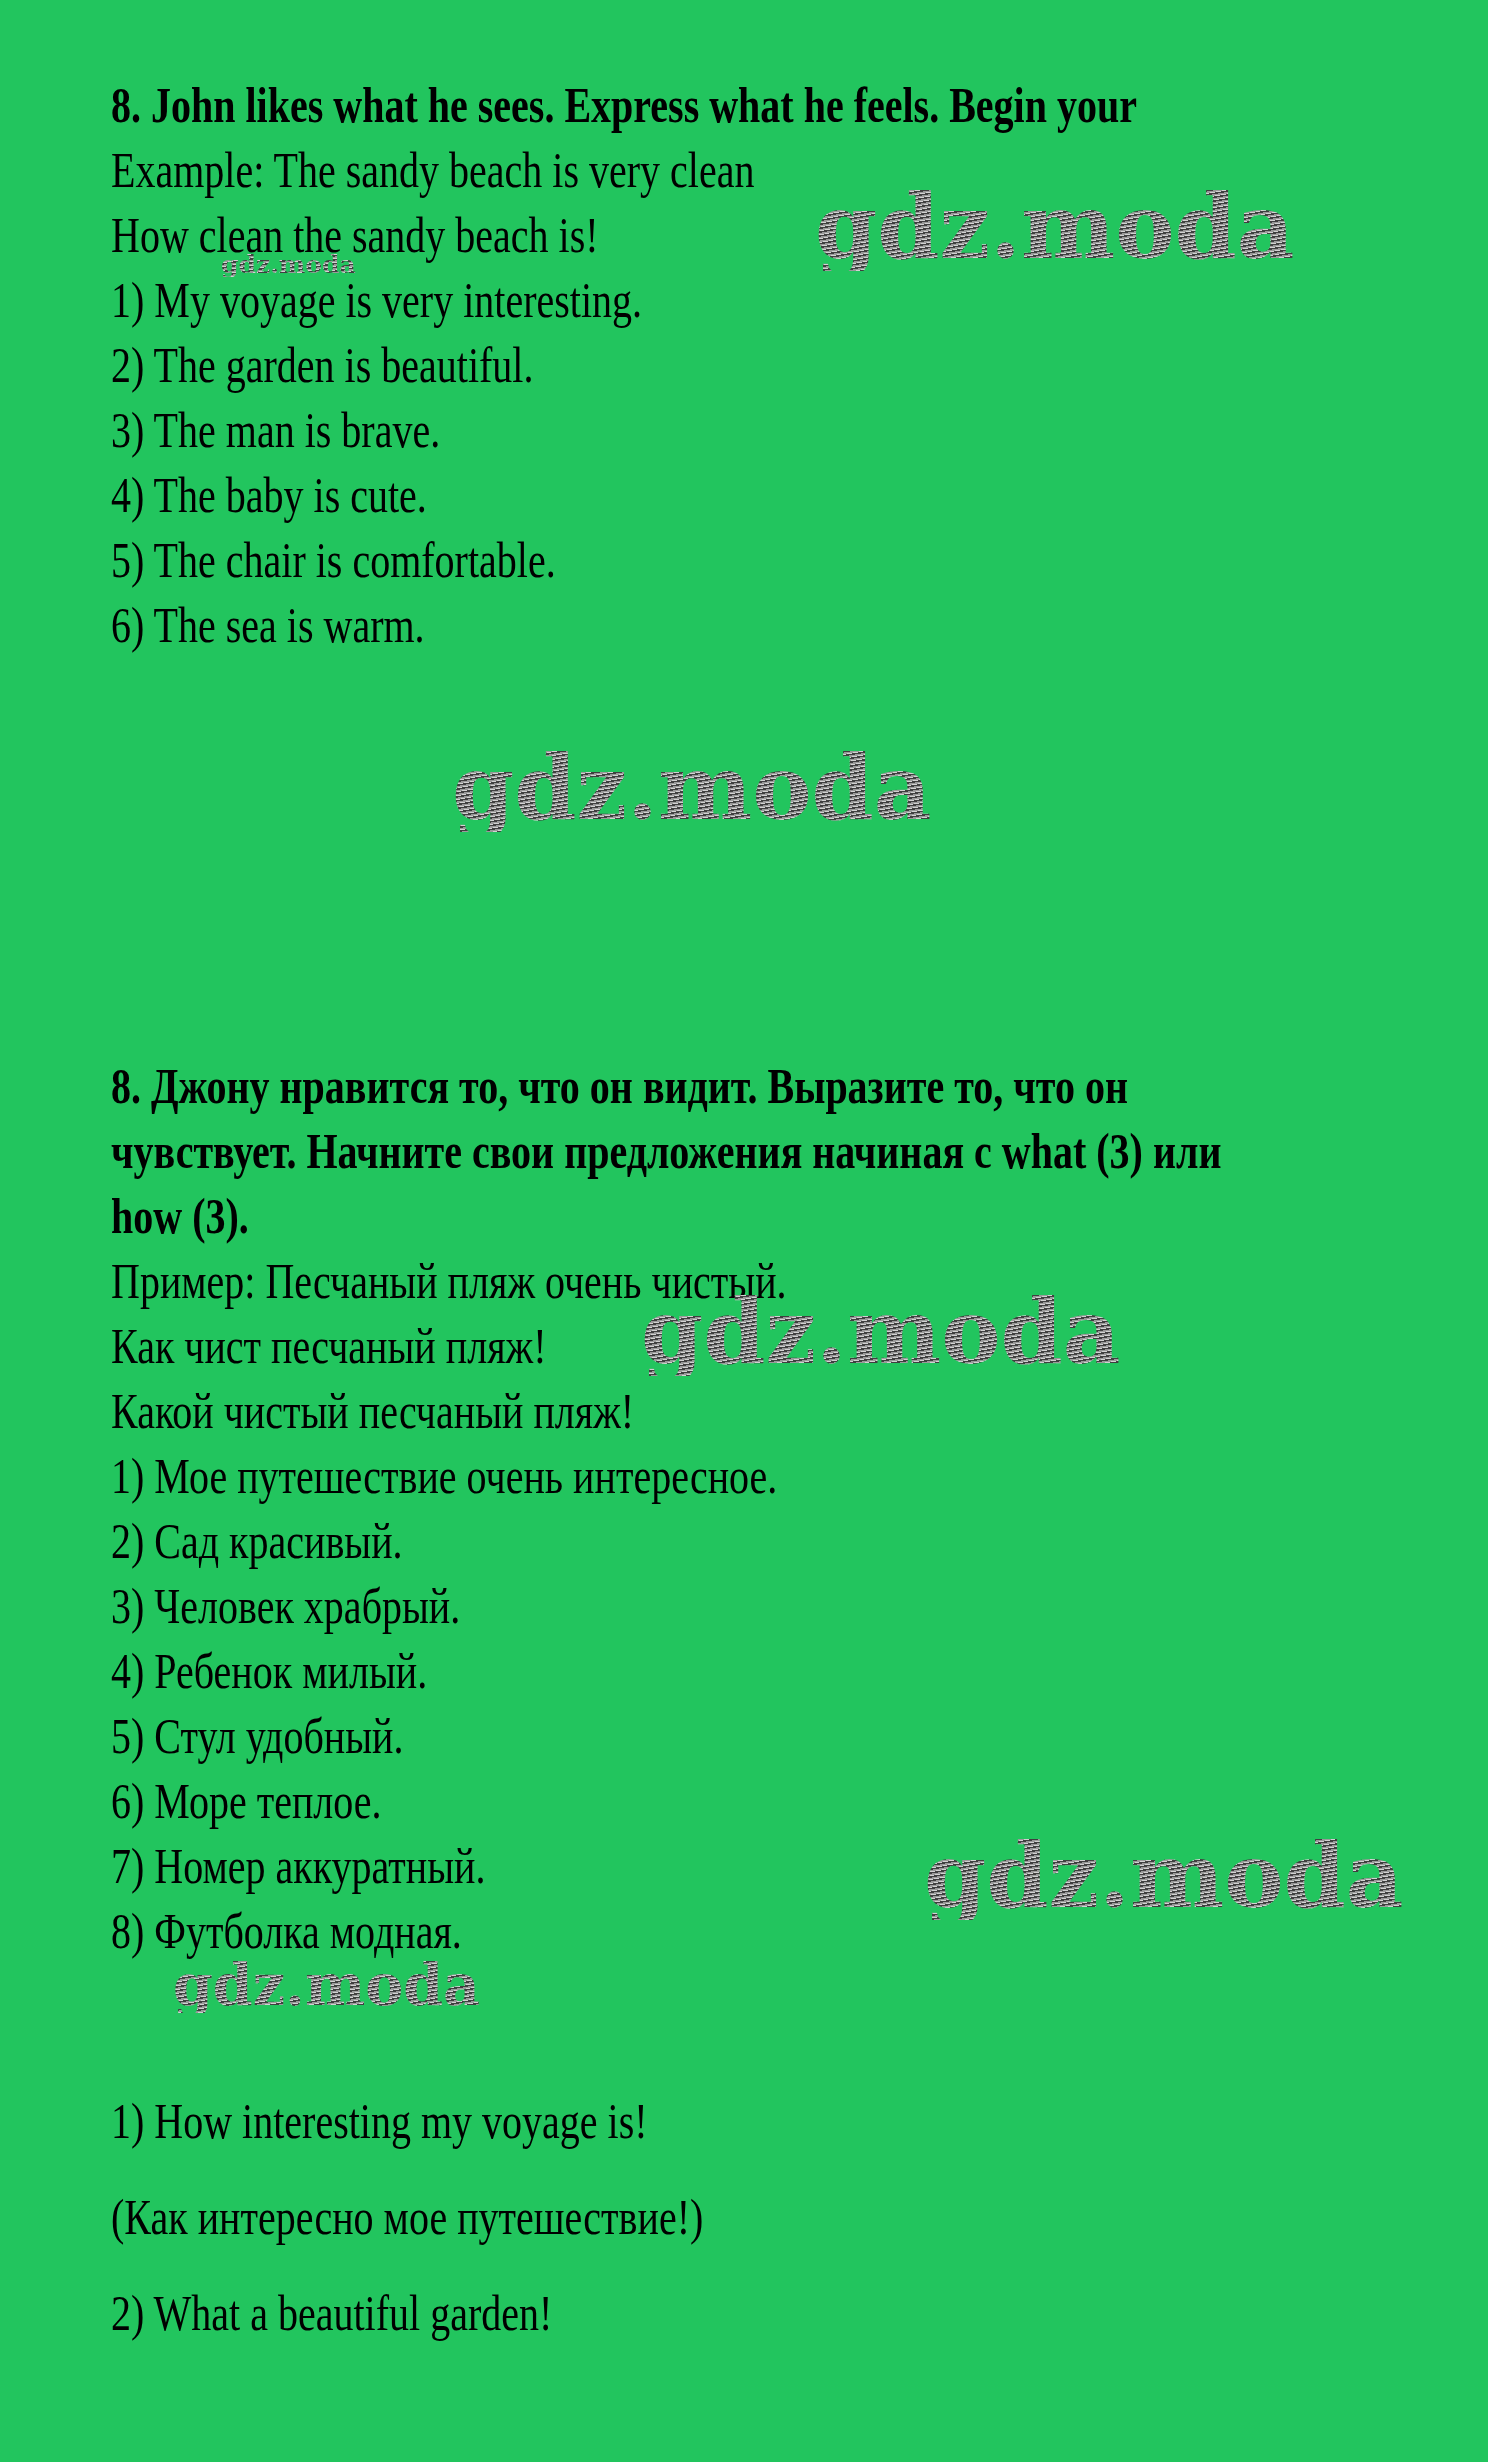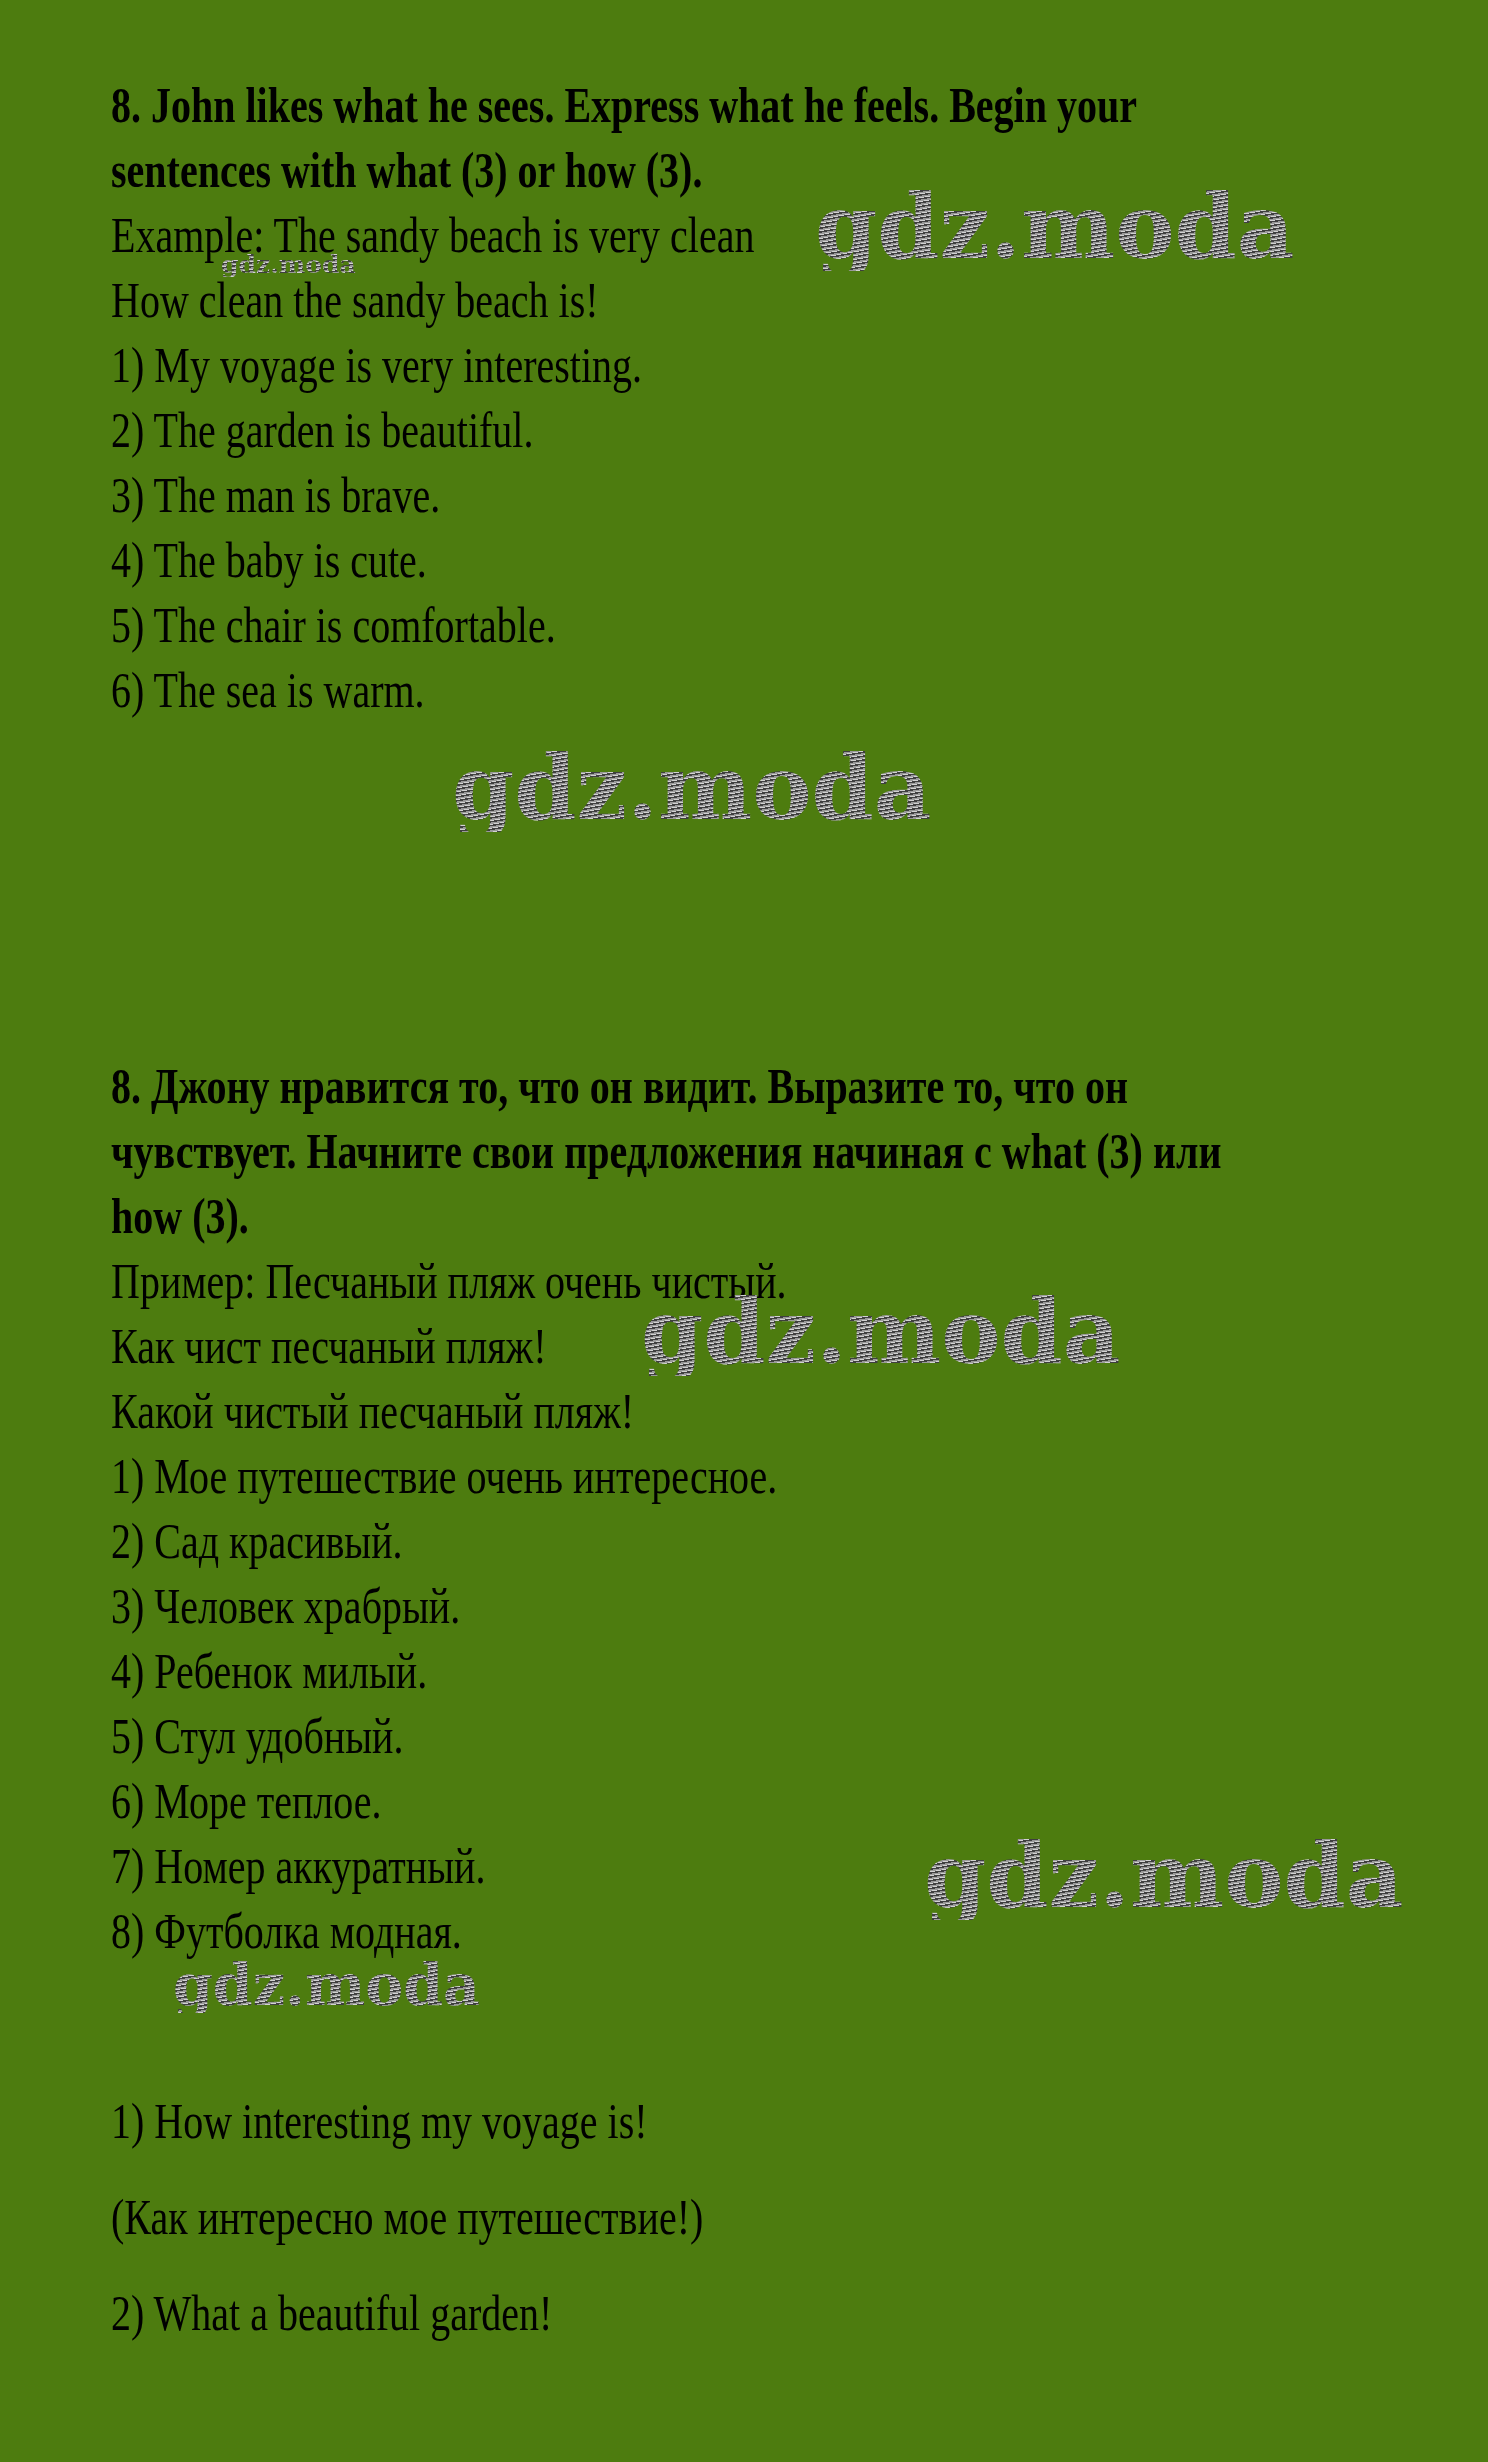--- a/index.html
+++ b/index.html
@@ -4,21 +4,21 @@
 <style>
   html, body {
     margin: 0;
     padding: 0;
     background: #ffffff;
   }
   .page {
     position: relative;
     width: 1489px;
     height: 2462px;
-    background: #4d7c0f;
+    background: #22c55e;
     overflow: hidden;
     font-family: "Liberation Serif", "DejaVu Serif", serif;
     color: #000000;
   }
   .block {
     position: absolute;
     left: 111px;
   }
   .block-en  { top: 73px;  }
   .block-ru  { top: 1054px; }
@@ -77,21 +77,20 @@
   .wm-5 { left: 924px; top: 1831px; font-size: 89px; }
   .wm-6 { left: 173px;  top: 1956px; font-size: 57px;  }
 </style>
 </head>
 <body>
 
 <div class="page">
 
   <section class="block block-en">
     <div class="line bold"><span class="tx">8. John likes what he sees. Express what he feels. Begin your</span></div>
-    <div class="line bold"><span class="tx">sentences with what (3) or how (3).</span></div>
     <div class="line"><span class="tx">Example: The sandy beach is very clean</span></div>
     <div class="line"><span class="tx">How clean the sandy beach is!</span></div>
     <div class="line"><span class="tx">1) My voyage is very interesting.</span></div>
     <div class="line"><span class="tx">2) The garden is beautiful.</span></div>
     <div class="line"><span class="tx">3) The man is brave.</span></div>
     <div class="line"><span class="tx">4) The baby is cute.</span></div>
     <div class="line"><span class="tx">5) The chair is comfortable.</span></div>
     <div class="line"><span class="tx">6) The sea is warm.</span></div>
   </section>
 

